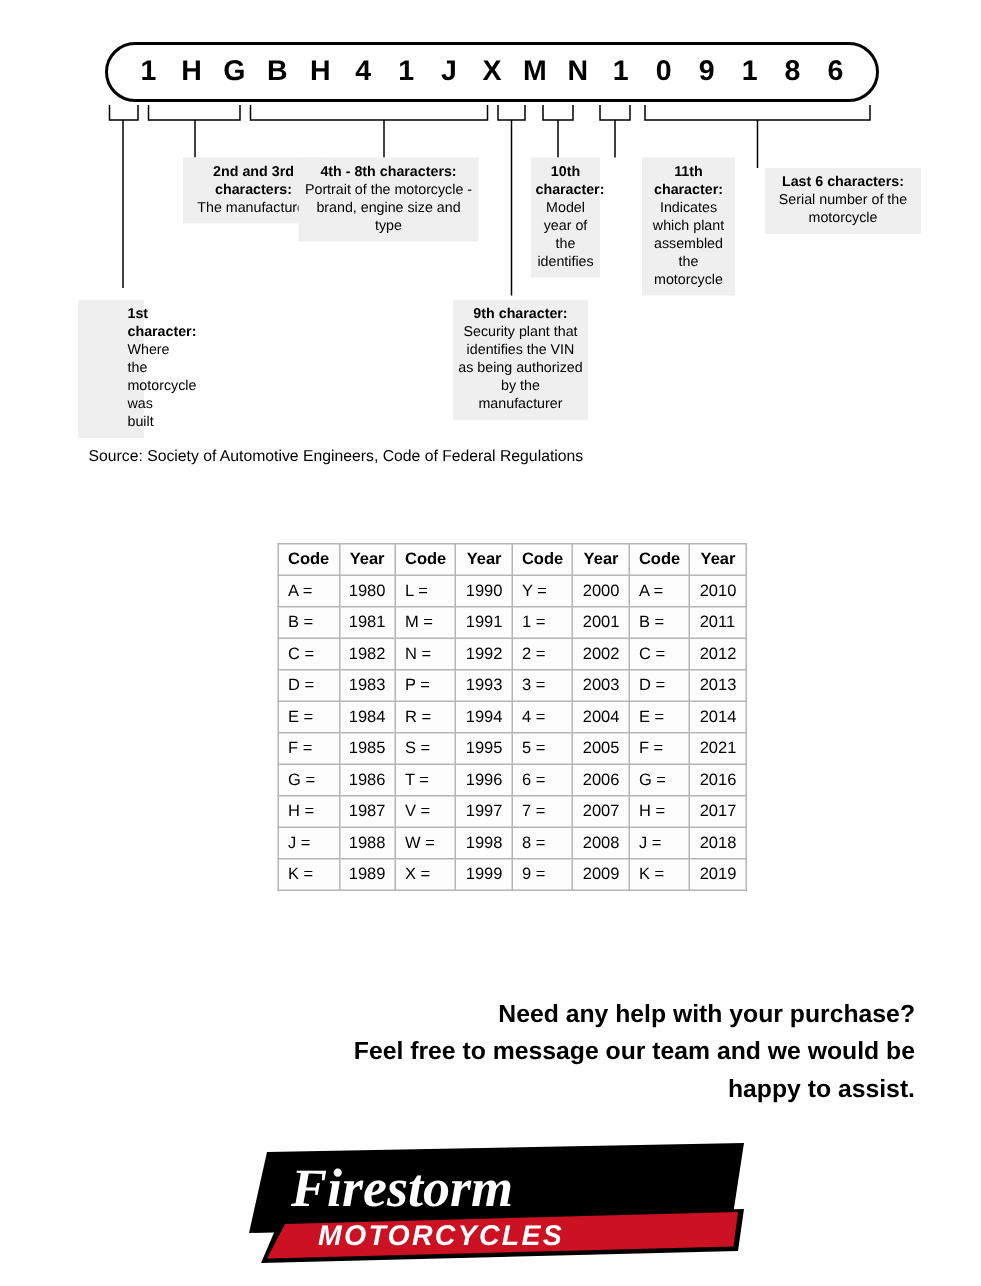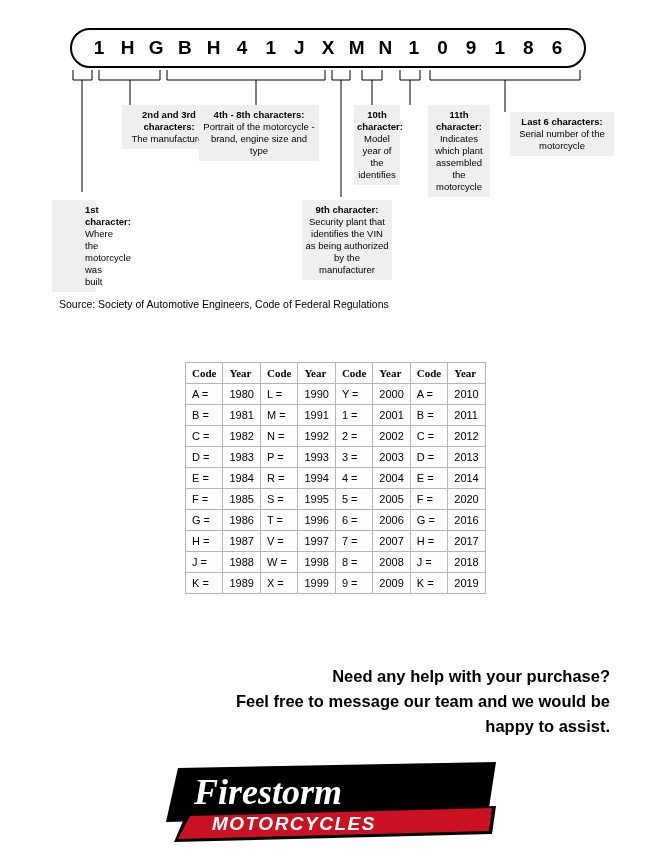--- a/index.html
+++ b/index.html
@@ -136,22 +136,21 @@
     border: 1px solid #b5b5b5;
     padding: 4px 6px;
     text-align: left;
     height: 18px;
     box-sizing: border-box;
     white-space: nowrap;
   }
   table.year-table th {
     font-weight: bold;
     font-size: 11px;
-    text-align: left;
-    font-family: Liberation Serif, serif;
+    text-align: center;
   }
   table.year-table td.code {
     min-width: 28px;
   }
   table.year-table td.year {
     min-width: 30px;
   }
 
   
   #help-text {
@@ -332,21 +331,21 @@
         <td class="year">2014</td>
       </tr>
       <tr>
         <td class="code">F =</td>
         <td class="year">1985</td>
         <td class="code">S =</td>
         <td class="year">1995</td>
         <td class="code">5 =</td>
         <td class="year">2005</td>
         <td class="code">F =</td>
-        <td class="year">2020</td>
+        <td class="year">2021</td>
       </tr>
       <tr>
         <td class="code">G =</td>
         <td class="year">1986</td>
         <td class="code">T =</td>
         <td class="year">1996</td>
         <td class="code">6 =</td>
         <td class="year">2006</td>
         <td class="code">G =</td>
         <td class="year">2016</td>

